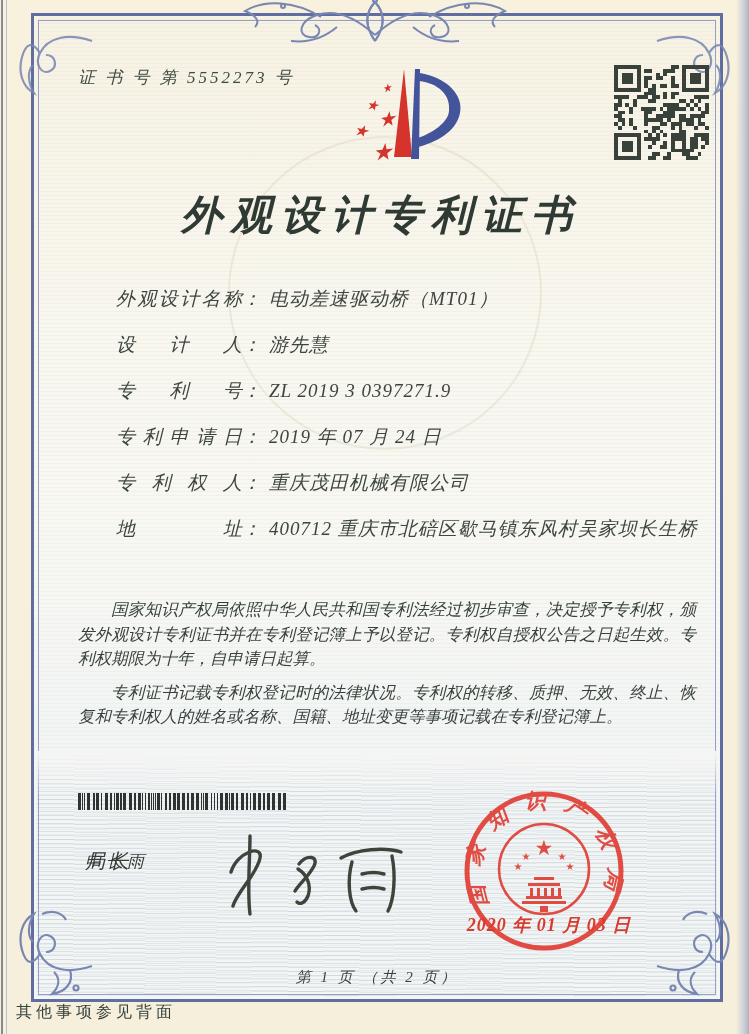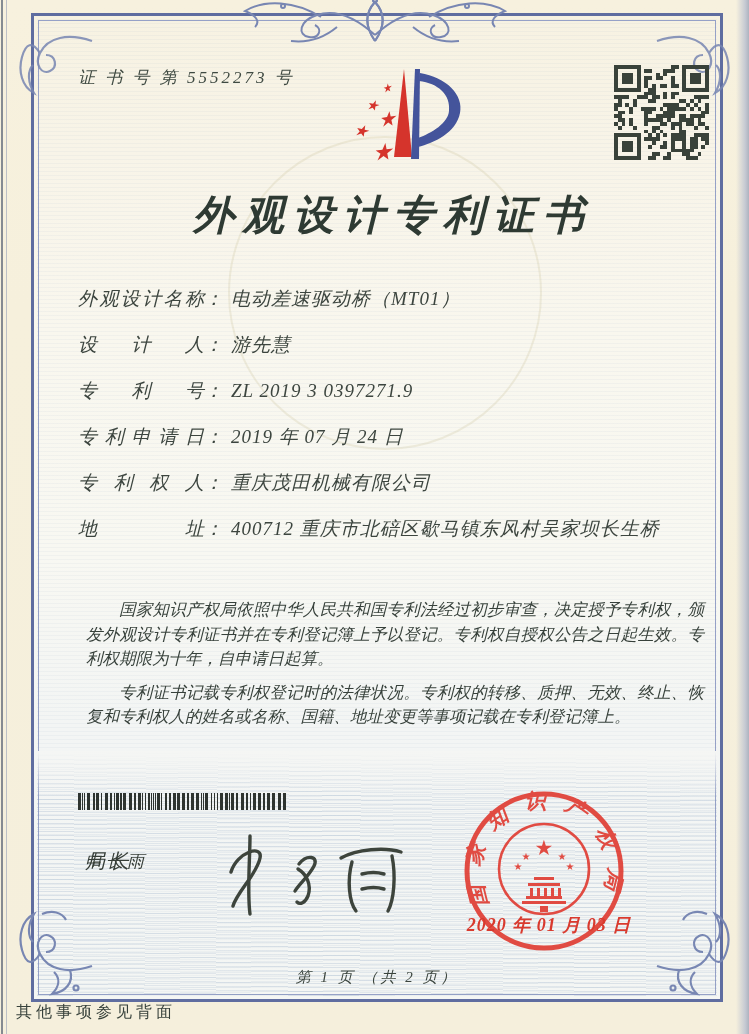--- a/index.html
+++ b/index.html
@@ -22,32 +22,32 @@
         background:linear-gradient(180deg,rgba(245,246,244,1) 0,rgba(245,246,244,0) 46px),
         repeating-linear-gradient(0.8deg,rgba(120,148,185,.16) 0 1px,rgba(0,0,0,0) 1px 4px),
         repeating-linear-gradient(-0.8deg,rgba(120,148,185,.10) 0 1px,rgba(0,0,0,0) 1px 5px);}
   .watermark{position:absolute;left:194px;top:120px;width:310px;height:310px;border-radius:50%;
         border:2px solid rgba(198,186,142,.22);z-index:1;}
   .content{position:absolute;inset:0;z-index:2;}
   .cert-no{position:absolute;left:44px;top:50px;font-size:17px;letter-spacing:3px;color:#3f4a42;}
   .logo{position:absolute;left:284px;top:45px;width:150px;height:170px;}
   .star{position:absolute;color:#d5342c;line-height:1;}
   .qr{position:absolute;left:580px;top:49px;width:95px;height:95px;}
-  .title{position:absolute;left:16px;top:172px;width:100%;text-align:center;margin:0;
+  .title{position:absolute;left:4px;top:172px;width:100%;text-align:center;margin:0;
         font-size:41px;font-weight:700;letter-spacing:9px;color:#2e3a33;}
   .fields{position:absolute;left:44px;top:270px;width:610px;}
-  .frow{height:25px;margin-bottom:21px;font-size:19px;white-space:nowrap;}
+  .frow{height:25px;margin-bottom:21px;font-size:19px;white-space:nowrap;margin-left:38px;}
   .flabel{display:inline-block;width:126px;text-align:justify;text-align-last:justify;
         vertical-align:bottom;letter-spacing:0;}
   .fcolon{display:inline-block;margin-right:8px;}
   .fvalue{letter-spacing:1px;}
   .grant{position:absolute;left:44px;top:547px;width:640px;font-size:19px;white-space:nowrap;}
   .grant .col2{position:absolute;left:315px;top:0;}
   .paras{position:absolute;left:44px;top:582px;width:618px;font-size:16.5px;line-height:24.5px;
-        text-align:justify;color:#37413b;margin-left:8px;}
+        text-align:justify;color:#37413b;}
   .paras p{margin:0 0 9px 0;text-indent:2em;}
   .barcode{position:absolute;left:44px;top:777px;width:212px;height:17px;}
   .sig-title{position:absolute;left:51px;top:832px;font-size:20px;letter-spacing:4px;color:#353d37;}
   .sig-name{position:absolute;left:51px;top:834px;font-size:17px;letter-spacing:4px;color:#353d37;text-align:center;}
   .signature{position:absolute;left:169px;top:800px;}
   .seal{position:absolute;left:420px;top:765px;width:180px;height:180px;z-index:3;}
   .seal-date{position:absolute;left:430px;top:897px;width:170px;text-align:center;z-index:4;
         font-size:18px;font-weight:700;color:#d93a2e;letter-spacing:1px;white-space:nowrap;}
   .page-num{position:absolute;left:0;top:952px;width:100%;text-align:center;
         font-size:15px;letter-spacing:3px;color:#3a443d;}

